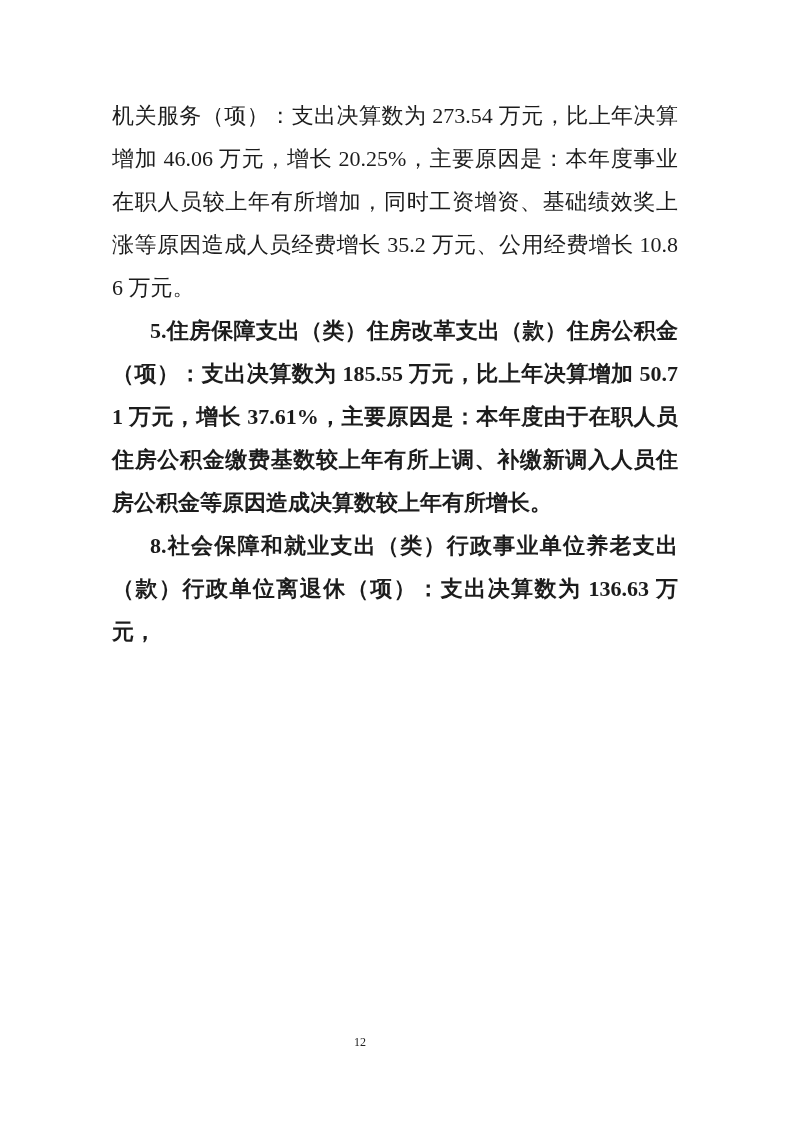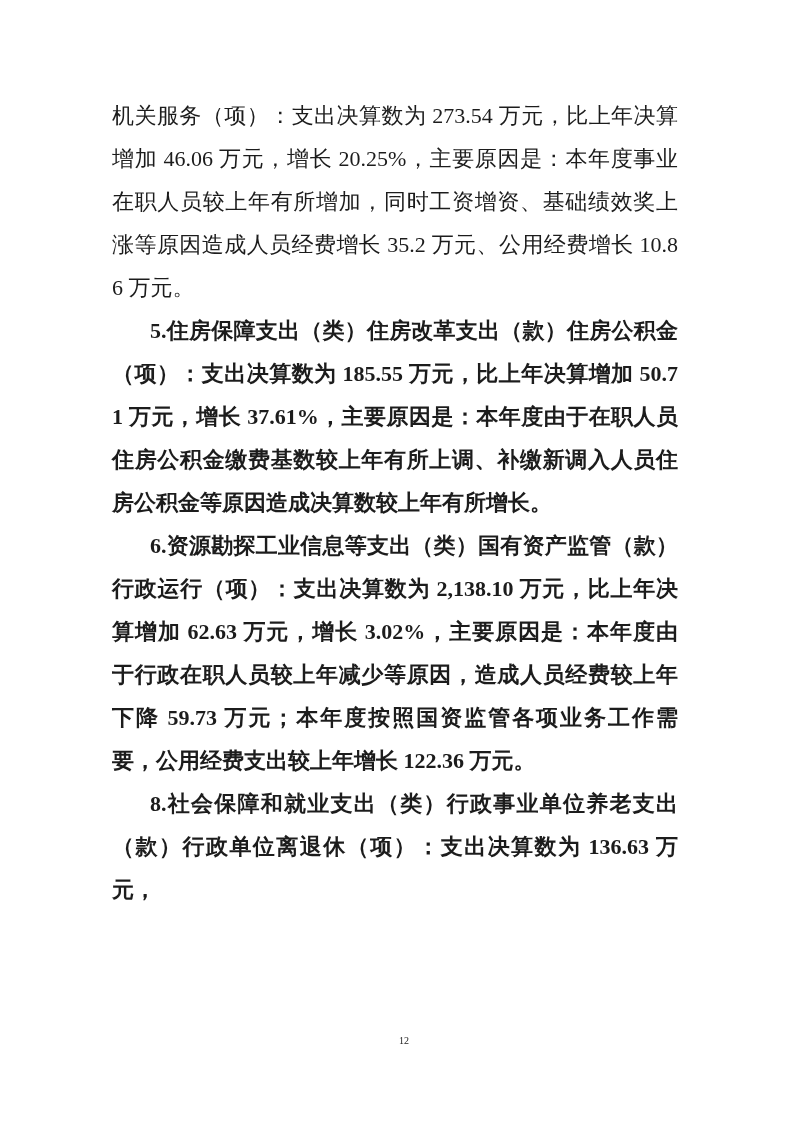--- a/index.html
+++ b/index.html
@@ -34,30 +34,28 @@
   .para.indent {
     text-indent: 38px;
     font-weight: bold;
   }
   .page-number {
     position: absolute;
     top: 1035px;
     left: 0;
     width: 100%;
     text-align: center;
-    font-size: 10px;
+    font-size: 12px;
     color: #222222;
     font-family: "Liberation Serif", "DejaVu Serif", serif;
-    padding-left: 44px;
   }
 </style>
 </head>
 <body>
 
 <div class="page">
   <div class="text-block">
     <p class="para">机关服务（项）：支出决算数为 273.54 万元，比上年决算增加 46.06 万元，增长 20.25%，主要原因是：本年度事业在职人员较上年有所增加，同时工资增资、基础绩效奖上涨等原因造成人员经费增长 35.2 万元、公用经费增长 10.86 万元。</p>
     <p class="para indent">5.住房保障支出（类）住房改革支出（款）住房公积金（项）：支出决算数为 185.55 万元，比上年决算增加 50.71 万元，增长 37.61%，主要原因是：本年度由于在职人员住房公积金缴费基数较上年有所上调、补缴新调入人员住房公积金等原因造成决算数较上年有所增长。</p>
-    <p class="para indent">6.资源勘探工业信息等支出（类）国有资产监管（款）行政运行（项）：支出决算数为 2,138.10 万元，比上年决算增加 62.63 万元，增长 3.02%，主要原因是：本年度由于行政在职人员较上年减少等原因，造成人员经费较上年下降 59.73 万元；本年度按照国资监管各项业务工作需要，公用经费支出较上年增长 122.36 万元。</p>
     <p class="para indent">8.社会保障和就业支出（类）行政事业单位养老支出（款）行政单位离退休（项）：支出决算数为 136.63 万元，</p>
   </div>
   <div class="page-number">12</div>
 </div>
 
 </body></html>

